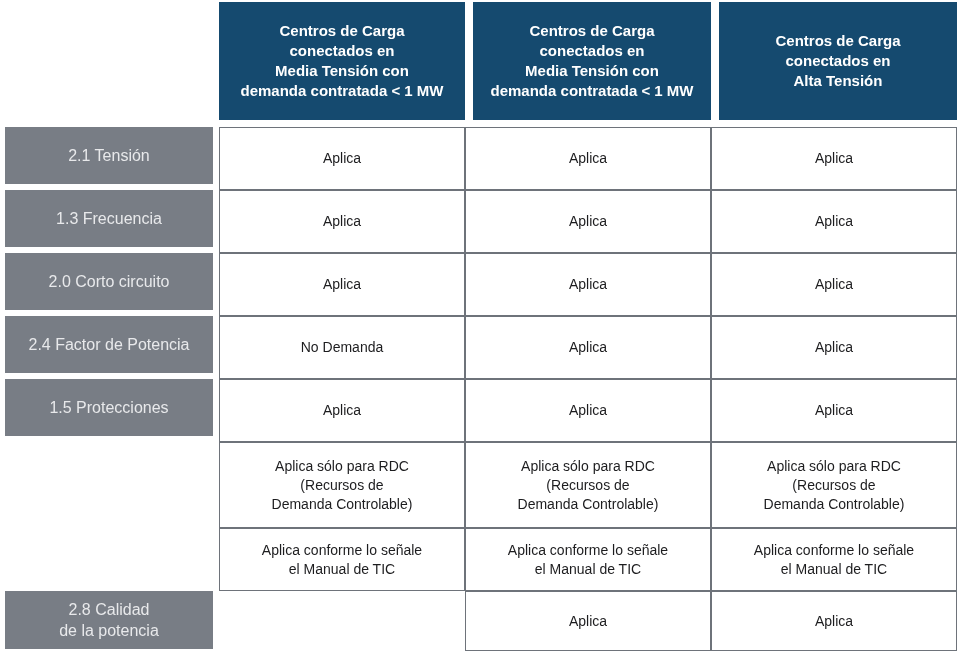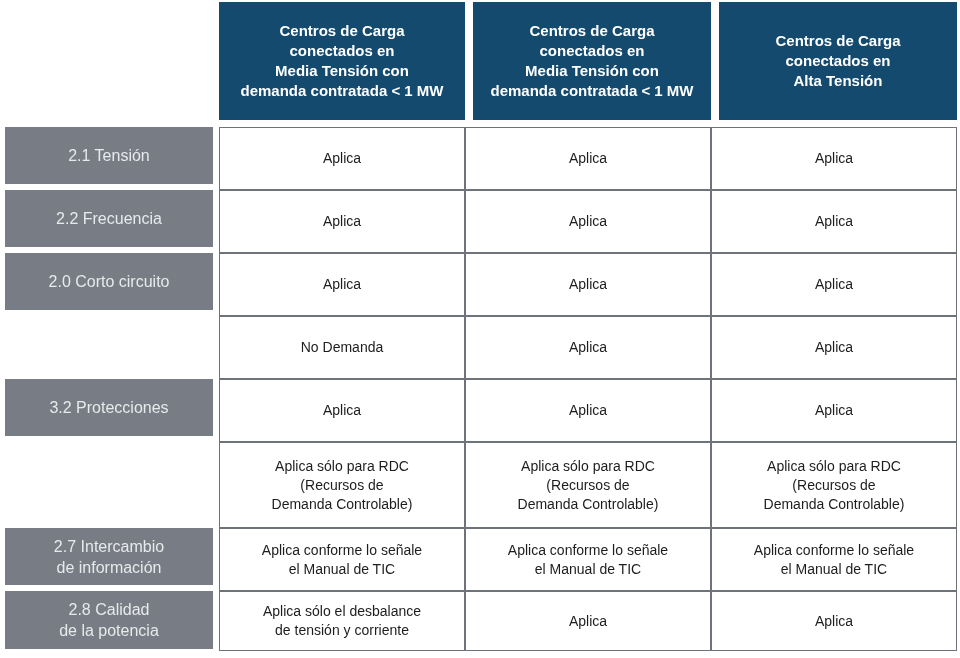--- a/index.html
+++ b/index.html
@@ -88,59 +88,56 @@
 Alta Tensión</div>
   </div>
 
   <div class="grid body-row">
 
     <div class="row-label" style="grid-row:1">2.1 Tensión</div>
     <div class="data-cell" style="grid-row:1;grid-column:3">Aplica</div>
     <div class="data-cell" style="grid-row:1;grid-column:4">Aplica</div>
     <div class="data-cell" style="grid-row:1;grid-column:5">Aplica</div>
 
-    <div class="row-label" style="grid-row:2">2.2 Frecuencia</div>
+    <div class="row-label" style="grid-row:2">1.3 Frecuencia</div>
     <div class="data-cell" style="grid-row:2;grid-column:3">Aplica</div>
     <div class="data-cell" style="grid-row:2;grid-column:4">Aplica</div>
     <div class="data-cell" style="grid-row:2;grid-column:5">Aplica</div>
 
     <div class="row-label" style="grid-row:3">2.0 Corto circuito</div>
     <div class="data-cell" style="grid-row:3;grid-column:3">Aplica</div>
     <div class="data-cell" style="grid-row:3;grid-column:4">Aplica</div>
     <div class="data-cell" style="grid-row:3;grid-column:5">Aplica</div>
 
+    <div class="row-label" style="grid-row:4">2.4 Factor de Potencia</div>
     <div class="data-cell" style="grid-row:4;grid-column:3">No Demanda</div>
     <div class="data-cell" style="grid-row:4;grid-column:4">Aplica</div>
     <div class="data-cell" style="grid-row:4;grid-column:5">Aplica</div>
 
-    <div class="row-label" style="grid-row:5">3.2 Protecciones</div>
+    <div class="row-label" style="grid-row:5">1.5 Protecciones</div>
     <div class="data-cell" style="grid-row:5;grid-column:3">Aplica</div>
     <div class="data-cell" style="grid-row:5;grid-column:4">Aplica</div>
     <div class="data-cell" style="grid-row:5;grid-column:5">Aplica</div>
 
     <div class="data-cell" style="grid-row:6;grid-column:3">Aplica sólo para RDC
 (Recursos de
 Demanda Controlable)</div>
     <div class="data-cell" style="grid-row:6;grid-column:4">Aplica sólo para RDC
 (Recursos de
 Demanda Controlable)</div>
     <div class="data-cell" style="grid-row:6;grid-column:5">Aplica sólo para RDC
 (Recursos de
 Demanda Controlable)</div>
 
-    <div class="row-label" style="grid-row:7">2.7 Intercambio
-de información</div>
     <div class="data-cell" style="grid-row:7;grid-column:3">Aplica conforme lo señale
 el Manual de TIC</div>
     <div class="data-cell" style="grid-row:7;grid-column:4">Aplica conforme lo señale
 el Manual de TIC</div>
     <div class="data-cell" style="grid-row:7;grid-column:5">Aplica conforme lo señale
 el Manual de TIC</div>
 
     <div class="row-label last" style="grid-row:8">2.8 Calidad
 de la potencia</div>
-    <div class="data-cell" style="grid-row:8;grid-column:3">Aplica sólo el desbalance
-de tensión y corriente</div>
     <div class="data-cell" style="grid-row:8;grid-column:4">Aplica</div>
     <div class="data-cell" style="grid-row:8;grid-column:5">Aplica</div>
   </div>
 
 </div>
 
 </body></html>

